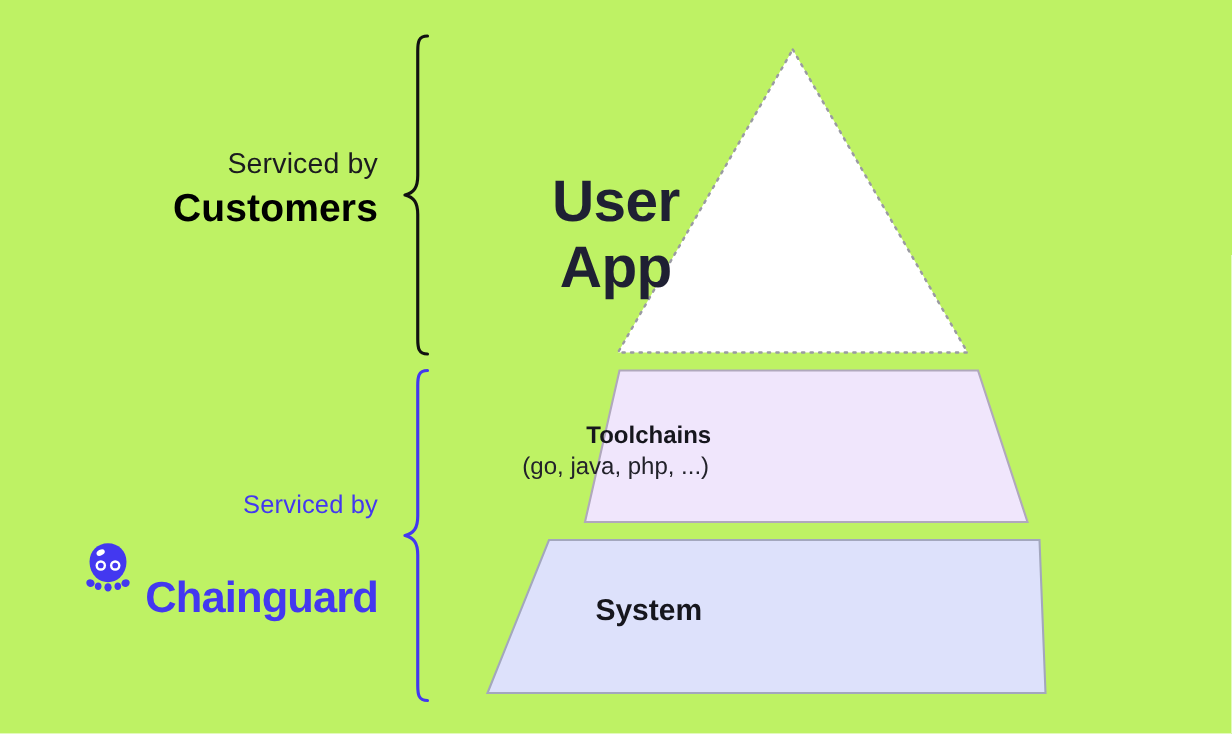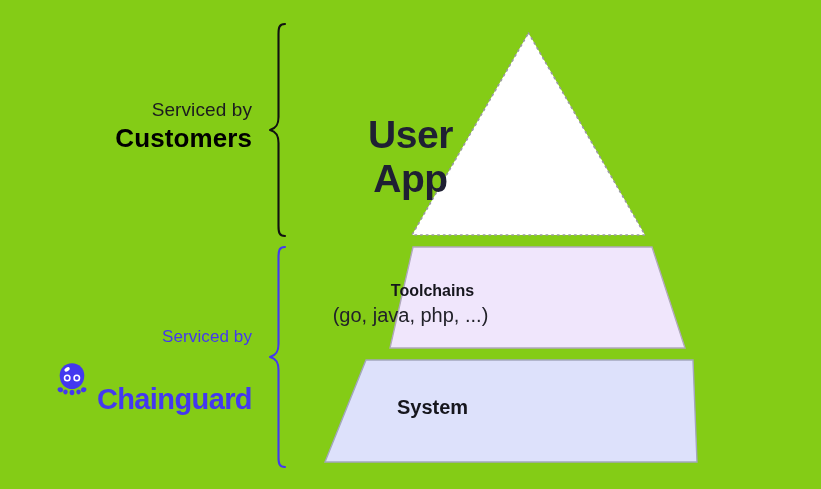--- a/index.html
+++ b/index.html
@@ -8,21 +8,21 @@
     background: #ffffff;
   }
   body {
     font-family: "Liberation Sans", sans-serif;
     -webkit-font-smoothing: antialiased;
   }
   #canvas {
     position: relative;
     width: 821px;
     height: 489px;
-    background: #84cc16;
+    background: #bef264;
     overflow: hidden;
   }
 
   
   .label-block {
     position: absolute;
     text-align: right;
     line-height: 1.28;
   }
   #customers-label {
@@ -94,21 +94,21 @@
   #userapp-text {
     top: 113px;
     font-size: 39px;
     font-weight: bold;
     color: #1f2033;
     line-height: 1.13;
     letter-spacing: -0.4px;
   }
   #toolchains-text { top: 281px; }
   #toolchains-text .tier-title { font-size: 16px; }
-  #toolchains-text .tier-sub { font-size: 20px; }
+  #toolchains-text .tier-sub { font-size: 16px; }
   #system-text { top: 394px; }
   #system-text .tier-title { font-size: 20px; }
   #system-text .tier-sub { font-size: 16px; }
 </style>
 </head>
 <body>
 
 <div id="canvas">
 
   <div class="label-block" id="customers-label">

